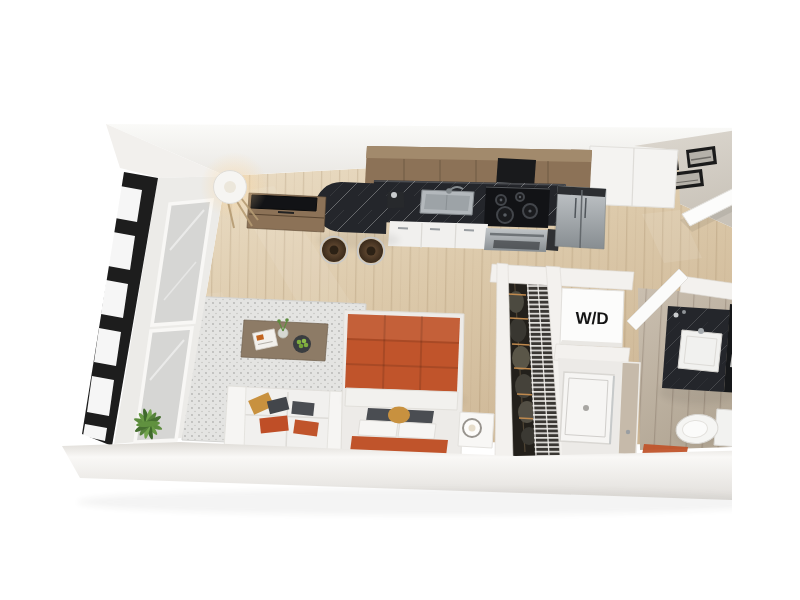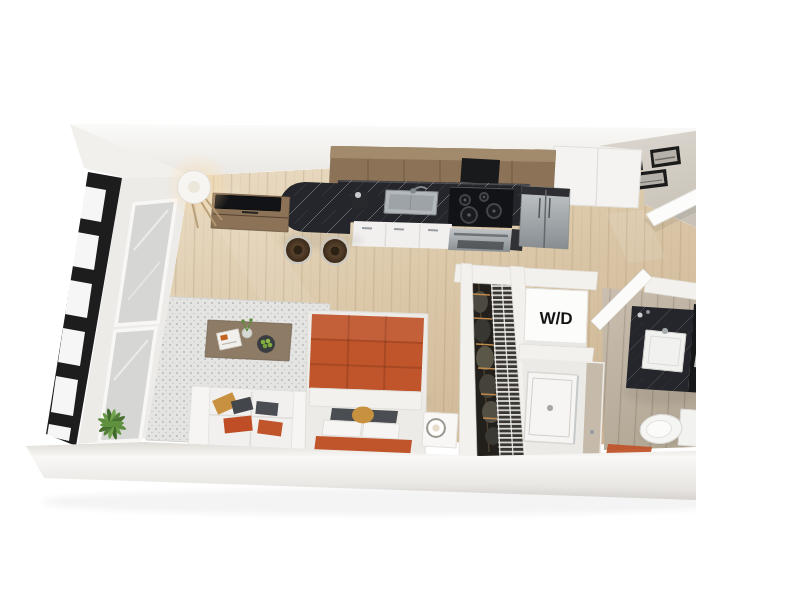--- a/index.html
+++ b/index.html
@@ -1,17 +1,17 @@
 <!DOCTYPE html>
 <html style="--c-wall: #f3f1ee; --c-wall-shadow: #dcd9d4; --c-floor-wood: #d9c6a7; --c-floor-wood-light: #ecdfc8; --c-floor-bath: #bfb3a3; --c-counter-marble: #24262b; --c-cabinet-wood: #8c7257; --c-accent-orange: #c0542b; --c-pillow-tan: #c8913f; --c-pillow-gray: #4a4d52; --c-rug: #e4e4e2; --c-sofa: #f1f0ee; --c-stainless: #a7adb1; --c-window-frame: #1d1d1d; --c-plant: #5d8c3e; --c-closet: #23201b; --c-bath-door: #c6baaa; --c-art-frame: #1b1b1b;"><head>
 <meta charset="utf-8">
 <style>
   html,body{margin:0;padding:0;background:#ffffff;}
   #stage{position:relative;width:696px;height:600px;background:#fff;overflow:hidden;
-         font-family:"Liberation Sans", sans-serif;}
+         font-family:"Liberation Sans", sans-serif;padding-left:36px;}
   svg{display:block}
   text.wd{font-family:"Liberation Sans", sans-serif;font-size:17px;font-weight:600;fill:#141414;}
 </style>
 </head>
 <body>
 
 <div id="stage">
 <svg width="800" height="600" viewBox="0 0 800 600">
   <defs>
     <linearGradient id="gWood" x1="0" y1="0" x2="0.7" y2="1">

